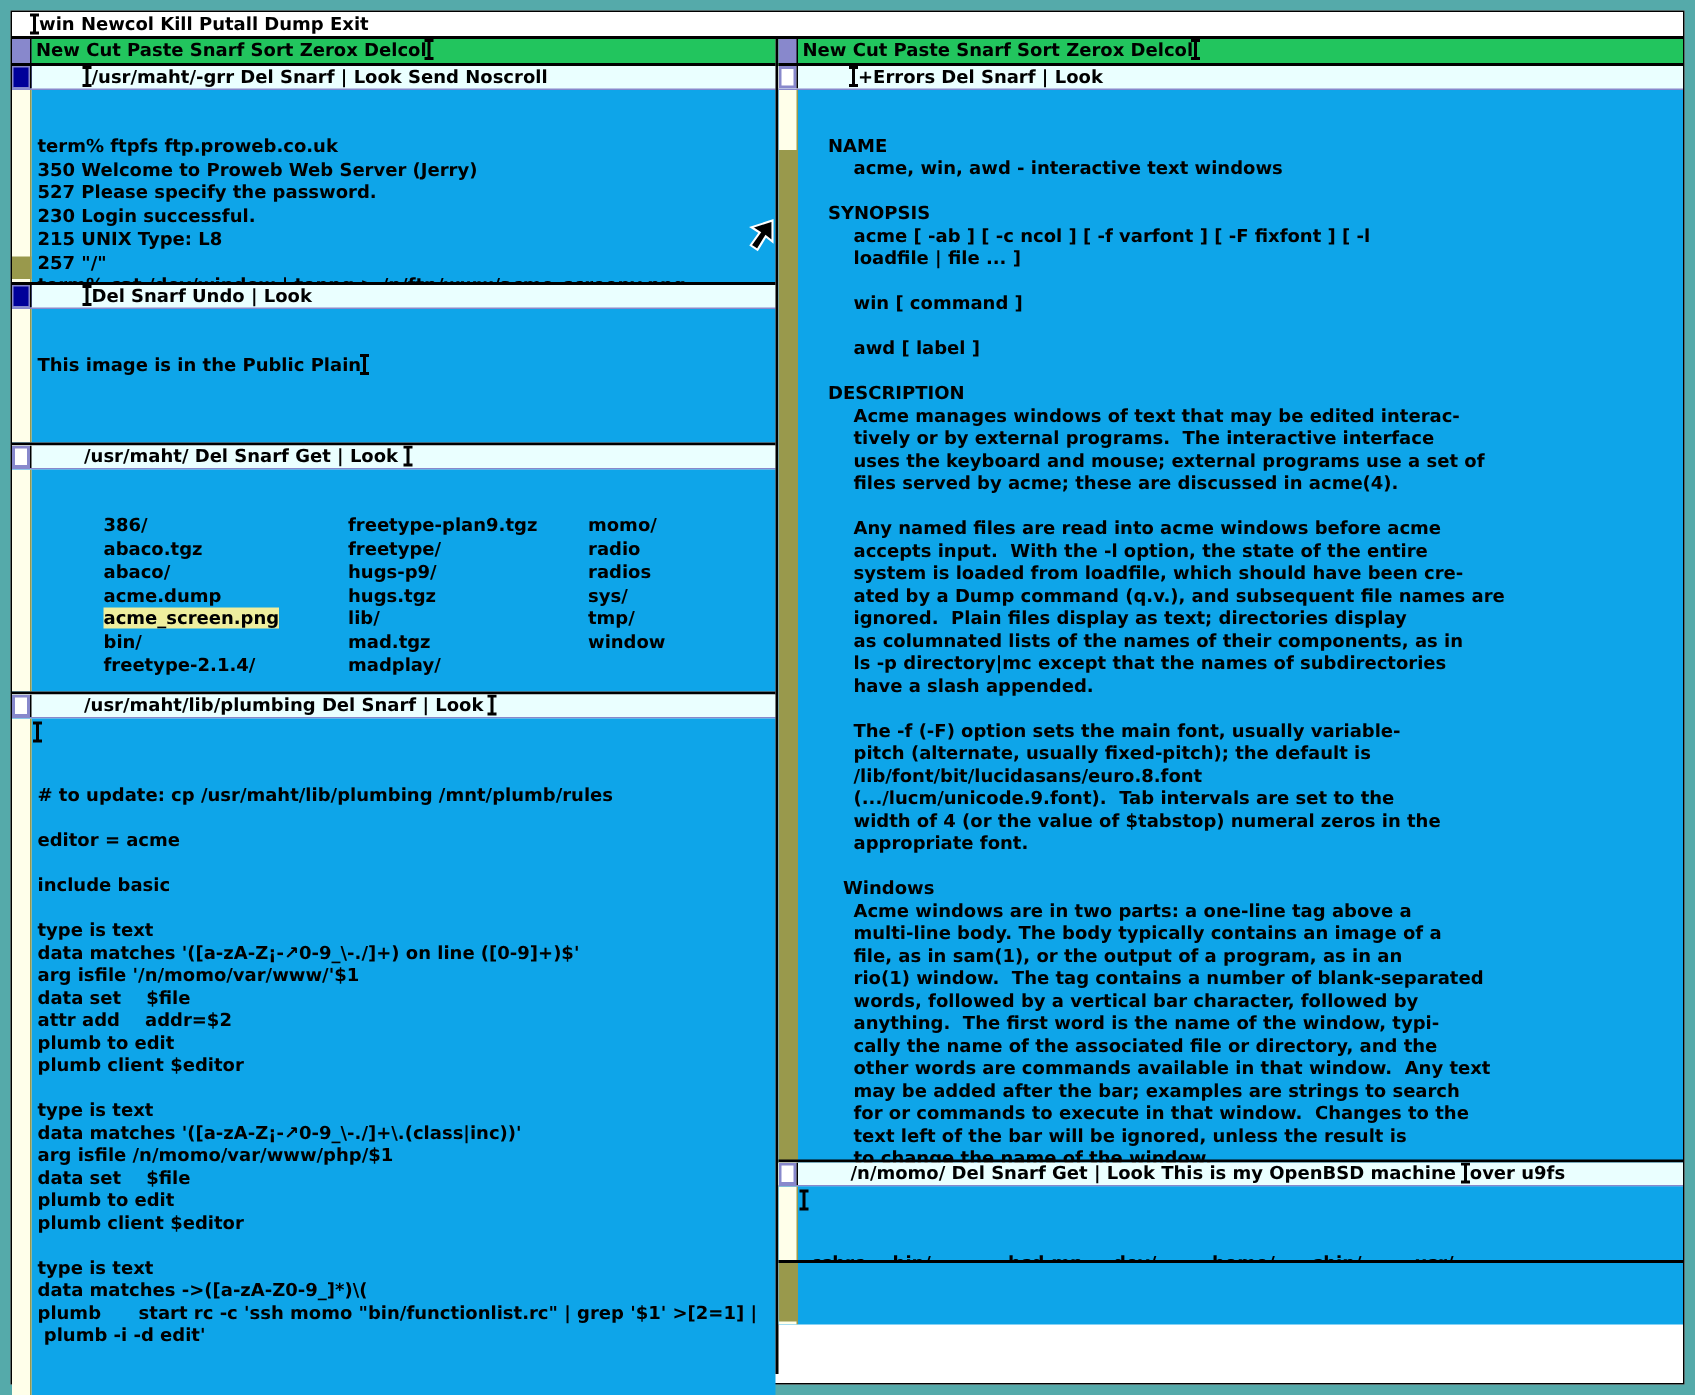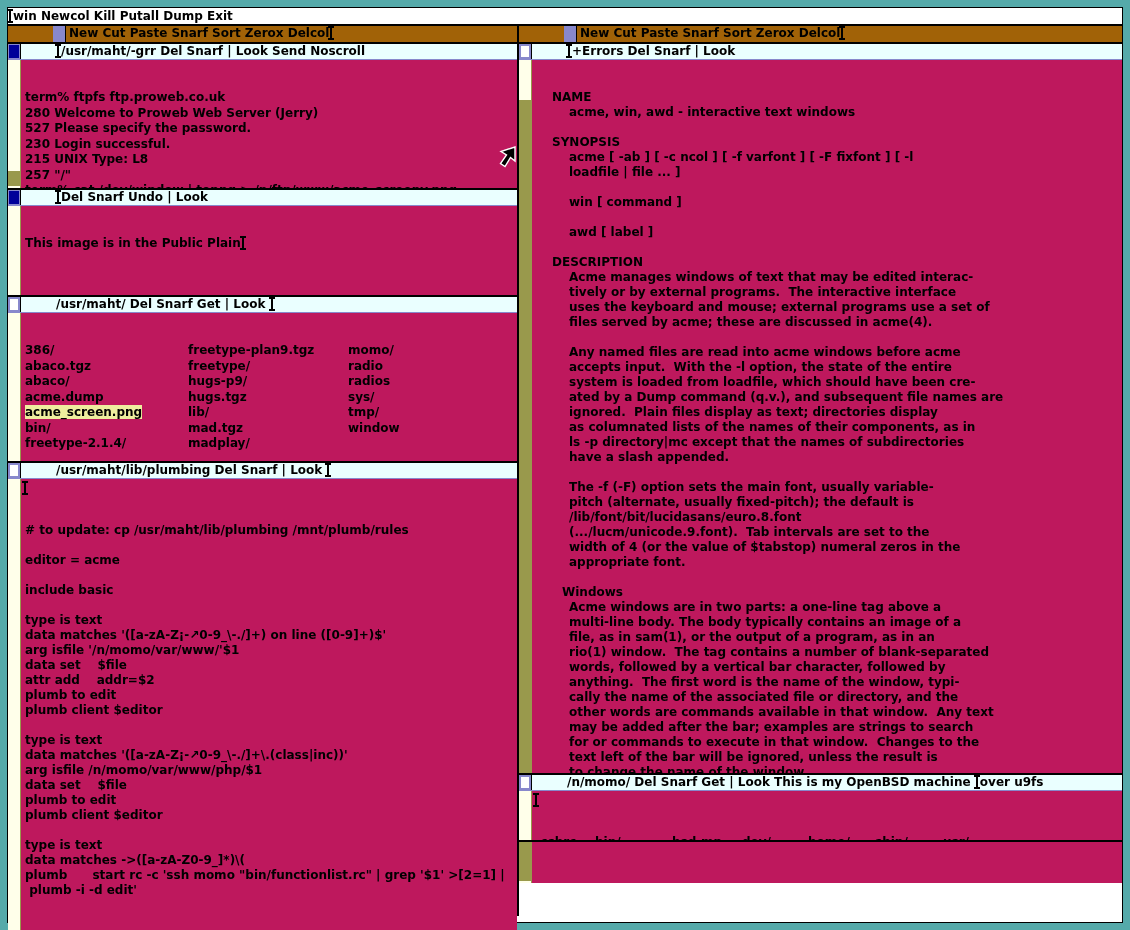--- a/index.html
+++ b/index.html
@@ -2,45 +2,45 @@
 <html><head>
 <meta charset="utf-8">
 <title>acme</title>
 <style>
   html,body{margin:0;padding:0;}
   #root{position:relative;width:1130px;height:930px;background:#55AAAA;
         font-family:"DejaVu Sans",sans-serif;font-weight:700;font-size:12px;color:#000;
         overflow:hidden;}
   #desk{position:absolute;left:7px;top:7px;right:7px;bottom:7px;background:#FFFFFF;border:1px solid #000;}
   #mainrow{position:absolute;left:0;top:0;right:0;height:16px;background:#FFFFFF;border-bottom:2px solid #000;
-           white-space:pre;line-height:16px;}
+           white-space:pre;padding-left:13px;line-height:16px;}
   .column{position:absolute;top:18px;height:890px;}
   #leftcol{left:0;width:509px;}
   #divider{position:absolute;left:509px;top:18px;width:2px;height:890px;background:#000;}
   #rightcol{left:511px;width:603px;}
-  .coltag{position:absolute;left:0;right:0;top:0;height:16px;background:#a16207;border-bottom:2px solid #000;display:flex;padding-left:45px;}
+  .coltag{position:absolute;left:0;right:0;top:0;height:16px;background:#22c55e;border-bottom:2px solid #000;display:flex;}
   .win{position:absolute;left:0;right:0;}
   .hborder{position:absolute;left:0;right:0;height:2px;background:#000;}
   .tag{position:absolute;left:0;right:0;top:0;height:15px;background:#EAFFFF;border-bottom:1px solid #8888CC;display:flex;overflow:hidden;gap:32px;}
   .tagbox{width:12px;height:100%;border-right:1px solid #000;flex:0 0 auto;}
   .tagbox.col{background:#8888CC;}
   .tagbox.dirty{background:#000099;box-shadow:inset 0 0 0 1px #8888CC;}
   .tagbox.clean{background:#FFFFFF;box-shadow:inset 0 0 0 2px #8888CC;}
   .tagtext{white-space:pre;padding-left:3px;line-height:15px;}
-  .body{position:absolute;left:0;right:0;top:16px;bottom:0;background:#be185d;overflow:hidden;}
+  .body{position:absolute;left:0;right:0;top:16px;bottom:0;background:#0ea5e9;overflow:hidden;}
   .sb{position:absolute;left:0;top:0;bottom:0;width:12px;border-right:1px solid #99994C;background:#FFFFEA;}
   .thumbrest{position:absolute;left:0;width:13px;background:#99994C;}
   .text{position:absolute;left:17px;top:2px;right:0;bottom:0;white-space:pre;}
   .line{height:15px;line-height:15px;}
   .lh16 .line{height:15.5px;line-height:15.5px;}
   .l-sec{padding-left:16px;}
   .l-sub{padding-left:26px;}
   .l-body{padding-left:33px;}
   .cell{display:inline-block;vertical-align:top;}
-  .w3c0{width:163px;} .w3c1{width:160px;}
+  .w3c0{width:163px;margin-left:44px;} .w3c1{width:160px;}
   .m0{width:59px;} .m1{width:77px;} .m2{width:70px;} .m3{width:66px;} .m4{width:67px;} .m5{width:68px;}
   .sel{background:#EEEE9E;}
   .caret{display:inline-block;width:2px;height:12px;background:#000;vertical-align:-2px;position:relative;margin:0 2px 0 1px;}
   .caret::before,.caret::after{content:"";position:absolute;left:-2px;width:6px;height:2px;background:#000;}
   .caret::before{top:-1px;} .caret::after{bottom:-1px;}
   .bcaret{position:absolute;left:-2px;top:1px;}
   #cursor{position:absolute;left:494px;top:146px;width:24px;height:26px;z-index:9;}
 </style>
 </head>
 <body>
@@ -59,21 +59,21 @@
       <div class="win" style="top:18px;height:144px;">
         <div class="tag">
           <span class="tagbox dirty"></span>
           <span class="tagtext"><span class="caret"></span><span>/usr/maht/-grr Del Snarf | Look Send Noscroll</span></span>
         </div>
         <div class="body lh16">
           <div class="sb">
               <span class="thumbrest" style="top:111px;height:15px;"></span>
             </div>
           <div class="text">
-            <div><div class="line">term% ftpfs ftp.proweb.co.uk</div><div class="line">280 Welcome to Proweb Web Server (Jerry)</div><div class="line">527 Please specify the password.</div><div class="line">230 Login successful.</div><div class="line">215 UNIX Type: L8</div><div class="line">257 "/"</div><div class="line">term% cat /dev/window | topng &gt; /n/ftp/www/acme_screeny.png</div></div>
+            <div><div class="line">term% ftpfs ftp.proweb.co.uk</div><div class="line">350 Welcome to Proweb Web Server (Jerry)</div><div class="line">527 Please specify the password.</div><div class="line">230 Login successful.</div><div class="line">215 UNIX Type: L8</div><div class="line">257 "/"</div><div class="line">term% cat /dev/window | topng &gt; /n/ftp/www/acme_screeny.png</div></div>
             
           </div>
         </div>
       </div>
       <div class="hborder" style="top:162px;"></div>
 
       <div class="win" style="top:164px;height:105px;">
         <div class="tag">
           <span class="tagbox dirty"></span>
           <span class="tagtext"><span class="caret"></span><span>Del Snarf Undo | Look</span></span>

